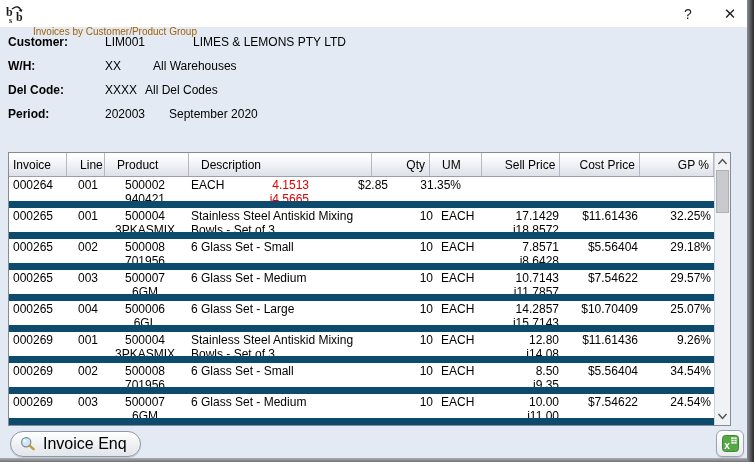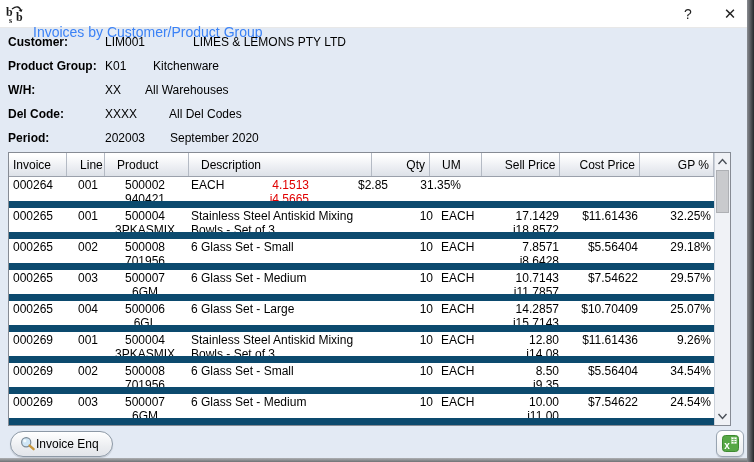--- a/index.html
+++ b/index.html
@@ -12,21 +12,21 @@
   
   .edge-right { position:absolute; top:0; right:0; width:7px; height:462px;
     background:linear-gradient(90deg,#8a8d92,#27282b); z-index:50; }
   .edge-bottom { position:absolute; left:0; bottom:0; width:754px; height:4px;
     background:linear-gradient(#aeb0b3,#6f7174); z-index:49; }
 
   
   .titlebar { position:absolute; top:0; left:0; width:747px; height:28px;
     background:#ffffff; display:flex; align-items:center; border-bottom:1px solid #e8e8e8; }
   .app-icon { width:22px; height:22px; margin:0 6px 0 5px; }
-  .title-text { font-size:14px; color:#3b82f6;margin-top:36px; }
+  .title-text { font-size:10px; color:#a16207;margin-top:36px; }
   .tb-btn { width:34px; height:26px; display:flex; align-items:center; justify-content:center;
     font-size:14px; color:#222; cursor:default; }
   .tb-btn.close { font-size:15px; }
   .tb-spacer { flex:1; }
   .help-btn { margin-right:8px; }
 
   
   .filters { position:absolute; top:30px; left:8px; width:700px; }
   .f-row { display:flex; align-items:center; height:24px; font-size:12px; }
   .f-label { font-weight:bold; width:97px; }
@@ -69,21 +69,21 @@
     display:flex; align-items:center; justify-content:center; }
   .sb-up { top:0; } .sb-down { bottom:0; }
   .sb-thumb { position:absolute; top:17px; left:1px; width:13px; height:43px;
     background:#c9cacd; border:1px solid #aeb0b4; }
 
   
   .btn-enq { position:absolute; left:10px; top:431px; height:26px;
     border:1px solid #8d99a6; border-radius:13px;
     background:linear-gradient(#ffffff,#eceef1 60%, #e2e5ea);
     box-shadow:0 1px 1px rgba(0,0,0,.15);
-    display:flex; align-items:center; padding:0 13px 0 9px; font-size:12px; }
+    display:flex; align-items:center; gap:7px; padding:0 13px 0 9px; font-size:16px; }
   .btn-excel { position:absolute; left:716px; top:430px; width:28px; height:27px;
     border:1px solid #98a4b1; border-radius:6px;
     background:linear-gradient(#ffffff,#e8ebee);
     box-shadow:0 1px 1px rgba(0,0,0,.15);
     display:flex; align-items:center; justify-content:center; z-index:51; }
 </style>
 </head>
 <body>
 
 <div class="window">
@@ -100,25 +100,20 @@
     <span class="tb-spacer"></span>
     <span class="tb-btn help-btn">?</span>
     <span class="tb-btn close">✕</span>
   </div>
 
   <div class="filters">
     <div class="f-row">
       <span class="f-label">Customer:</span>
       <span class="f-code">LIM001</span>
       <span class="f-desc">LIMES &amp; LEMONS PTY LTD</span>
-    </div>
-    <div class="f-row">
-      <span class="f-label">Product Group:</span>
-      <span class="f-code">K01</span>
-      <span class="f-desc">Kitchenware</span>
     </div>
     <div class="f-row">
       <span class="f-label">W/H:</span>
       <span class="f-code">XX</span>
       <span class="f-desc">All Warehouses</span>
     </div>
     <div class="f-row">
       <span class="f-label">Del Code:</span>
       <span class="f-code">XXXX</span>
       <span class="f-desc">All Del Codes</span>

